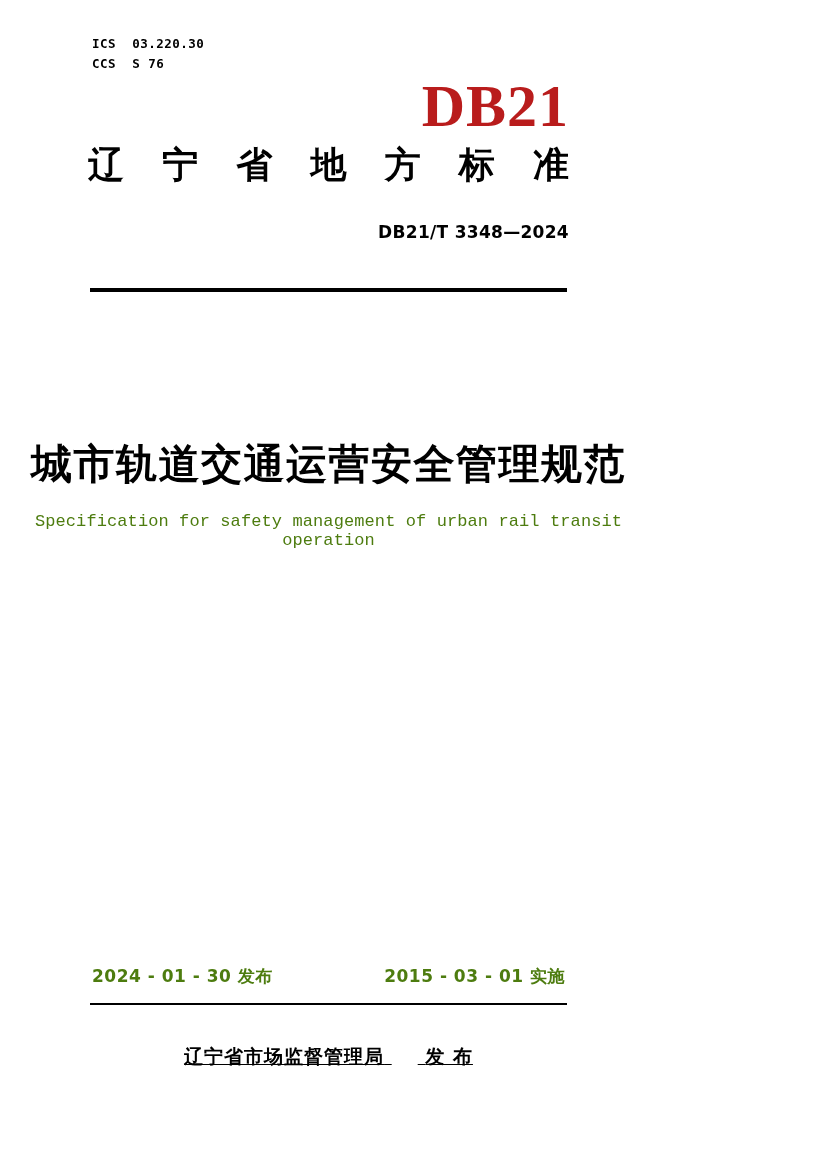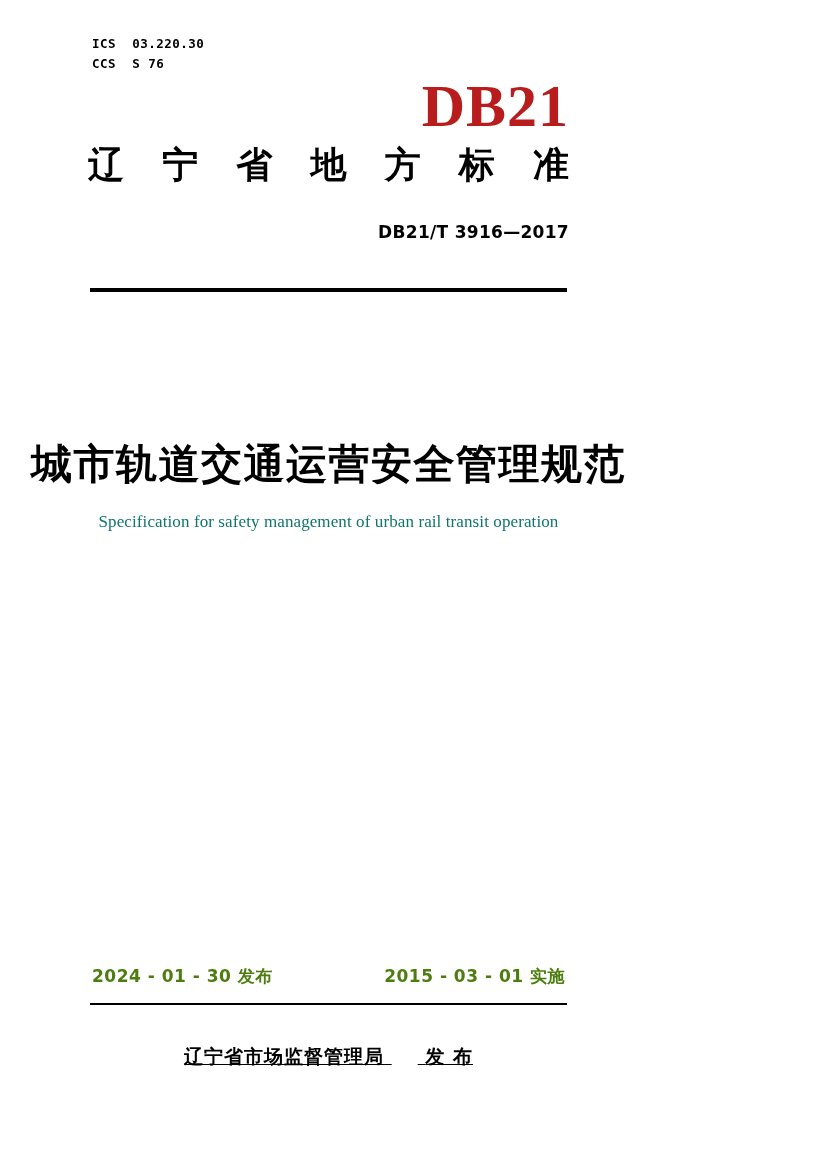--- a/index.html
+++ b/index.html
@@ -111,24 +111,24 @@
     font-size: 41px;
     letter-spacing: 1.5px;
     color: #000;
   }
   .title-en {
     position: absolute;
     left: 0;
     right: 0;
     top: 512px;
     text-align: center;
-    font-family: Liberation Serif, serif;
+    font-family: Liberation Mono, monospace;
     font-size: 17px;
     letter-spacing: 0.1px;
-    color: #0f766e;
+    color: #4d7c0f;
   }
 
   
   .date-row {
     position: absolute;
     left: 92px;
     right: 92px;
     top: 965px;
     display: flex;
     justify-content: space-between;
@@ -170,21 +170,21 @@
   <div class="province-line">
     <span>辽</span>
     <span>宁</span>
     <span>省</span>
     <span>地</span>
     <span>方</span>
     <span>标</span>
     <span>准</span>
   </div>
 
-  <div class="std-no">DB21/T 3916—2017</div>
+  <div class="std-no">DB21/T 3348—2024</div>
 
   <div class="rule-top"></div>
 
   <div class="title-cn">城市轨道交通运营安全管理规范</div>
   <div class="title-en">Specification for safety management of urban rail transit operation</div>
 
   <div class="rule-bottom"></div>
 
   <div class="date-row">
     <span>2024 - 01 - 30 发布</span>

